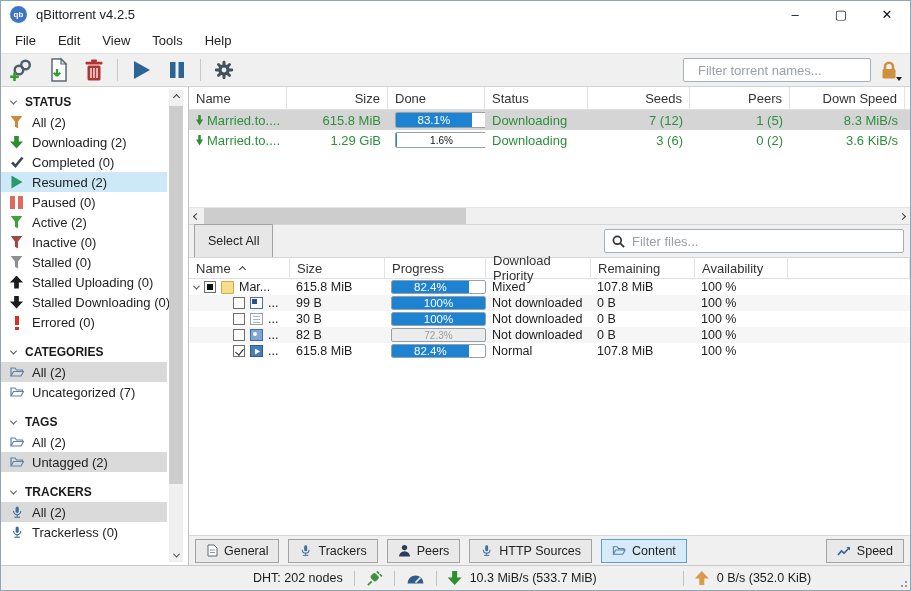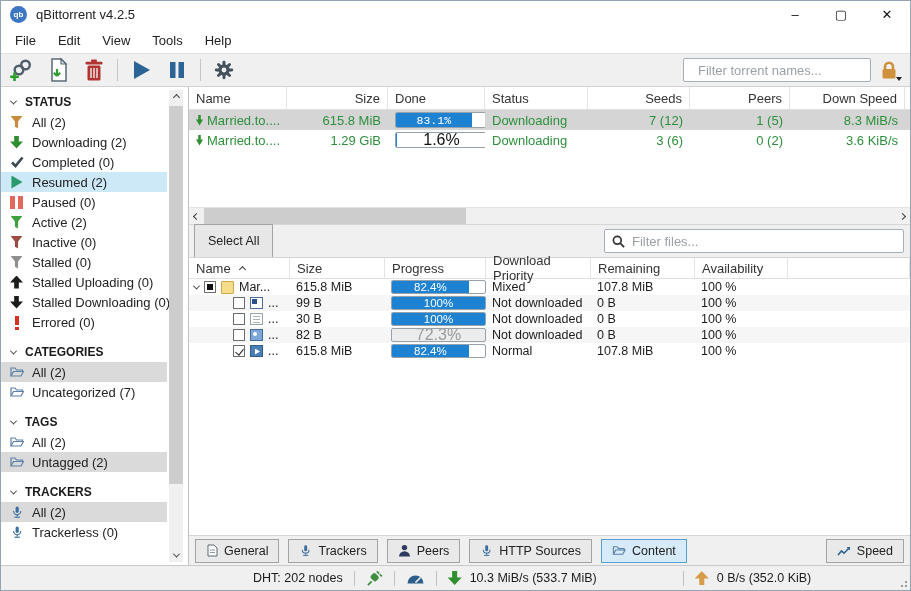--- a/index.html
+++ b/index.html
@@ -73,21 +73,21 @@
   .trow.sel{background:#d5d5d5}
   .td{display:flex;align-items:center;padding:0 7px;overflow:hidden;white-space:nowrap}
   .td.r{justify-content:flex-end}
   .tname{gap:4px}
   .tfill{height:57px;flex:0 0 auto}
 
   
   .pbar{position:relative;width:93px;height:16px;border:1px solid #95a1ab;background:#fff;border-radius:2px;overflow:hidden;flex:0 0 auto}
   .pfill{height:100%;background:#1e82d2;display:flex;align-items:center;justify-content:center;min-width:0}
   .pfill .plabel{color:#fff;font-size:11.5px;white-space:nowrap}
-  .plabel-dark{position:absolute;inset:0;display:flex;align-items:center;justify-content:center;font-size:16px;color:#111}
+  .plabel-dark{position:absolute;inset:0;display:flex;align-items:center;justify-content:center;font-size:10px;color:#111}
   .pbar.zero{background:#ececec}
   .pbar.zero .plabel-dark{color:#9a9a9a}
 
   
   .hscroll{height:17px;background:#f0f0f0;display:flex;align-items:center;flex:0 0 auto;border-top:1px solid #e4e4e4}
   .harrow{width:15px;height:17px;display:flex;align-items:center;justify-content:center}
   .hthumb{width:262px;height:17px;background:#cdcdcd}
   .htrack{flex:1}
 
   
@@ -431,21 +431,21 @@
       </div>
 
       <div class="trow sel">
         <div class="td tc1 tname">
             <span class="shape i-down c-green" style="width:11px;height:11px"></span>
             <span>Married.to....</span>
           </div>
         <div class="td tc2 r">615.8 MiB</div>
         <div class="td tc3">
             <div class="pbar">
-              <div class="pfill" style="width: 83.1%; font-family: Liberation Mono, monospace;">
+              <div class="pfill" style="width: 83.1%;">
                 <span class="plabel">83.1%</span>
               </div>
             </div>
           </div>
         <div class="td tc4">Downloading</div>
         <div class="td tc5 r">7 (12)</div>
         <div class="td tc6 r">1 (5)</div>
         <div class="td tc7 r">8.3 MiB/s</div>
       </div>
 

